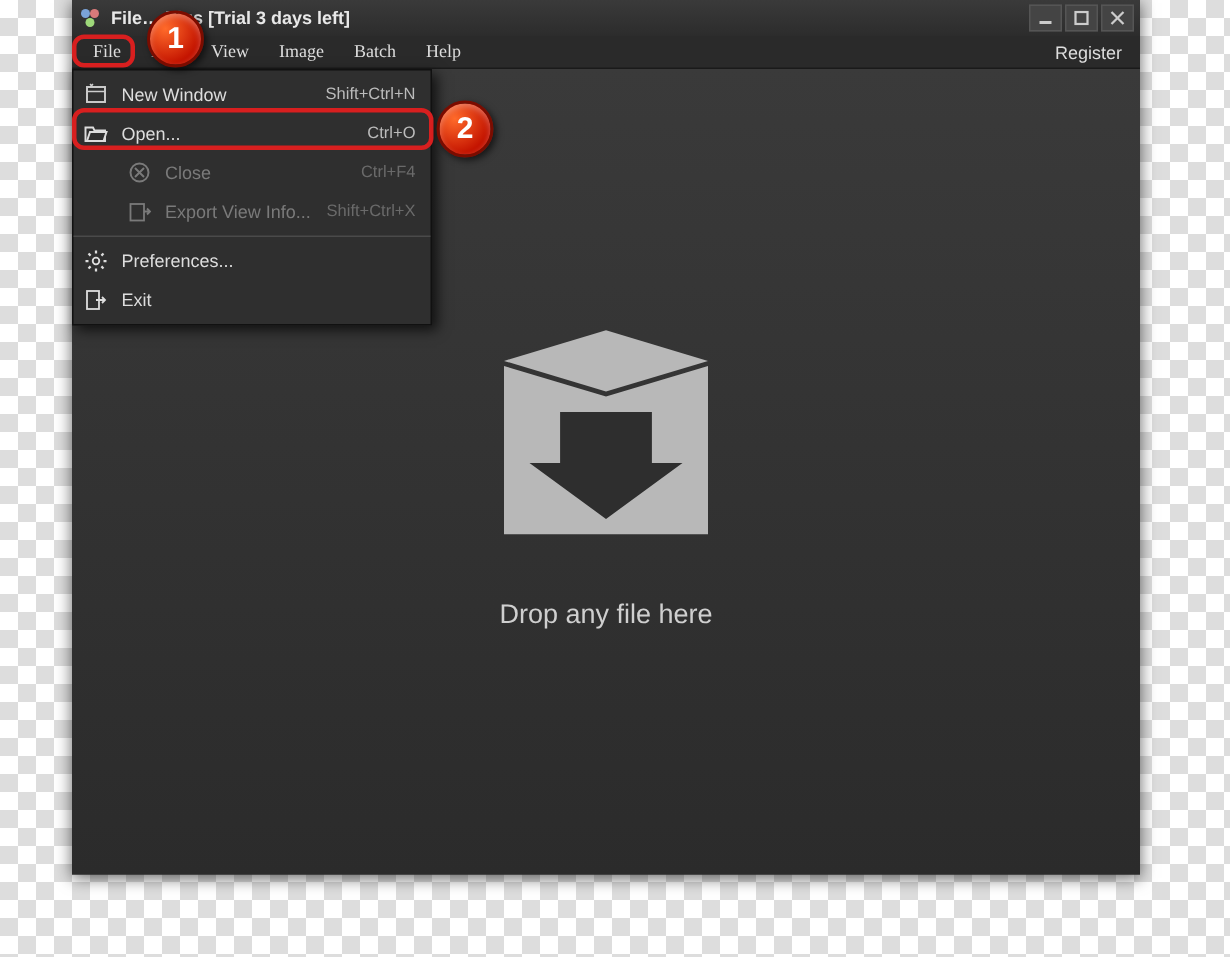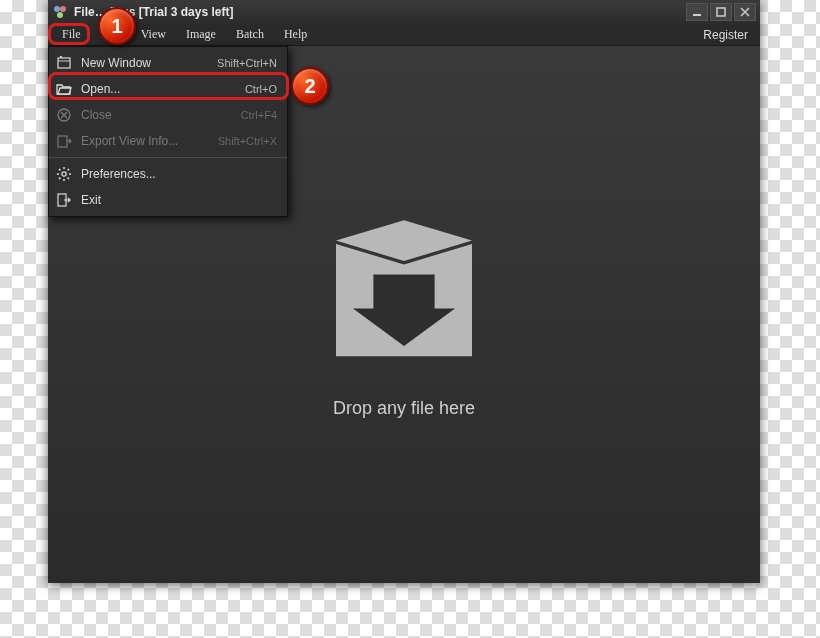--- a/index.html
+++ b/index.html
@@ -88,21 +88,21 @@
   .dd-item {
     height: 26px;
     display: flex;
     align-items: center;
     padding: 0 10px 0 6px;
     color: #ddd;
     font-size: 12px;
     gap: 8px;
     cursor: pointer;
   }
-  .dd-item.disabled { color: #7a7a7a; cursor: default; }
+  .dd-item.disabled { color: #7a7a7a; cursor: default; margin-left: 29px; }
   .dd-item .dd-icon { width: 18px; height: 18px; display:flex; align-items:center; justify-content:center; }
   .dd-item .dd-icon svg { width: 16px; height: 16px; }
   .dd-item .dd-label { flex: 1; }
   .dd-item .dd-shortcut { color: #bbb; font-size: 11px; }
   .dd-item.disabled .dd-shortcut { color: #6a6a6a; }
   .dd-sep { height: 1px; background: #4a4a4a; margin: 3px 0; }
   
   .callout {
     position: absolute;
     border: 3px solid #d81f1f;

